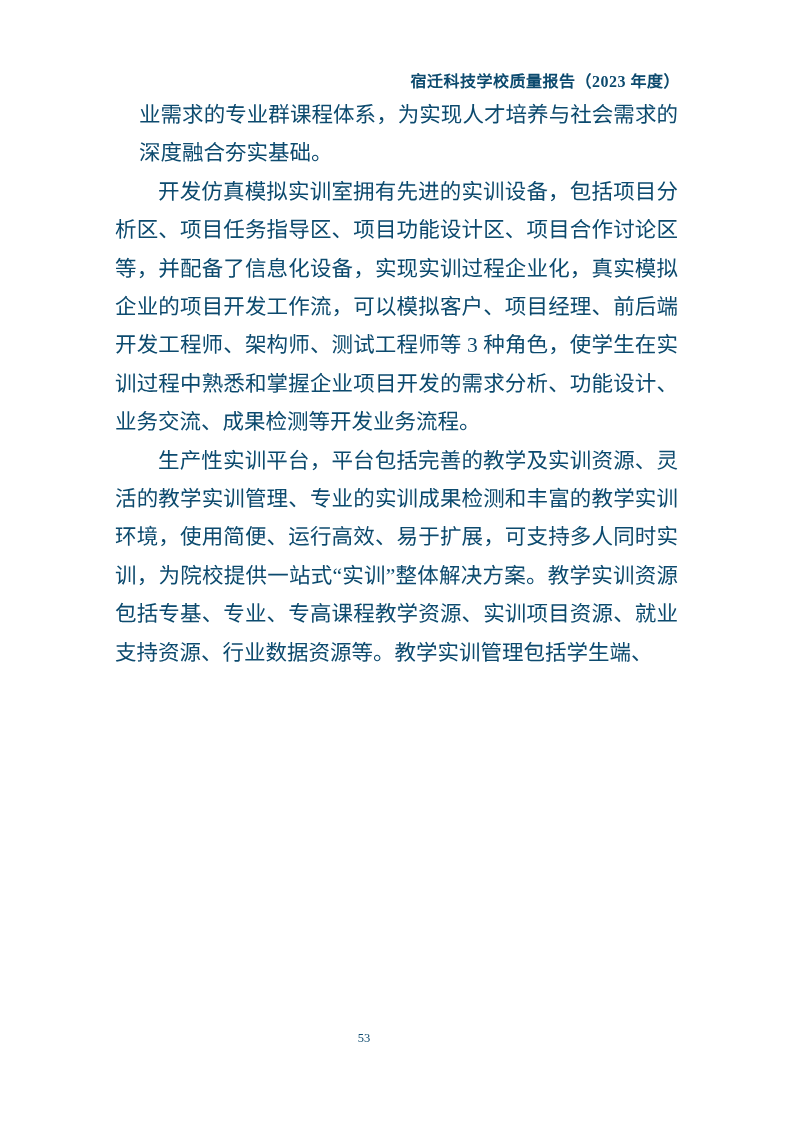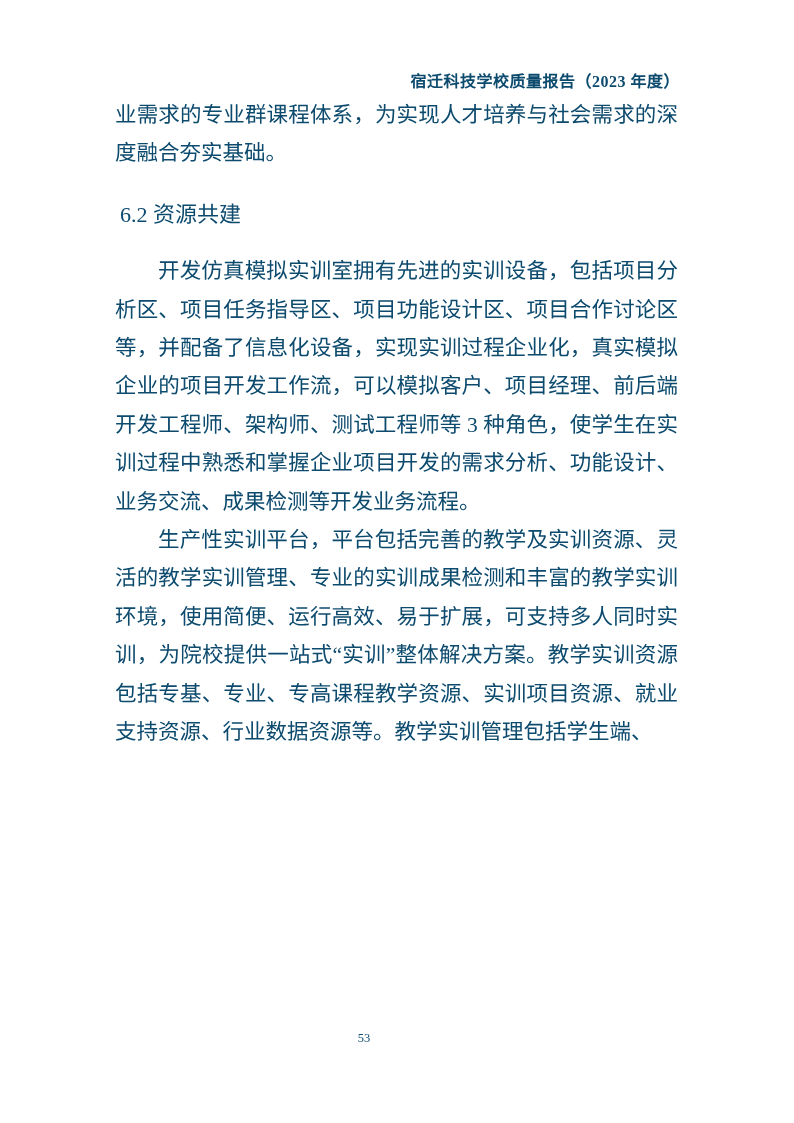--- a/index.html
+++ b/index.html
@@ -37,20 +37,21 @@
     text-align: justify;
     text-justify: inter-character;
   }
   .para {
     margin: 0;
     padding: 0;
     text-indent: 2em;
   }
   .para.no-indent {
     text-indent: 0;
+    margin-left: 24px;
   }
   .section-heading {
     font-size: 22px;
     font-weight: normal;
     line-height: 38.4px;
     margin: 23px 0 18px 0;
     padding-left: 5px;
     text-align: left;
     text-indent: 0;
   }
@@ -69,21 +70,20 @@
 
 <div class="page">
 
   <div class="header">
     <span>宿迁科技学校质量报告（2023 年度）</span>
   </div>
 
   <div class="content">
     <p class="para no-indent">业需求的专业群课程体系，为实现人才培养与社会需求的深度融合夯实基础。</p>
 
-    <h2 class="section-heading">6.2 资源共建</h2>
 
 
     <p class="para">开发仿真模拟实训室拥有先进的实训设备，包括项目分析区、项目任务指导区、项目功能设计区、项目合作讨论区等，并配备了信息化设备，实现实训过程企业化，真实模拟企业的项目开发工作流，可以模拟客户、项目经理、前后端开发工程师、架构师、测试工程师等 3 种角色，使学生在实训过程中熟悉和掌握企业项目开发的需求分析、功能设计、业务交流、成果检测等开发业务流程。</p>
 
     <p class="para">生产性实训平台，平台包括完善的教学及实训资源、灵活的教学实训管理、专业的实训成果检测和丰富的教学实训环境，使用简便、运行高效、易于扩展，可支持多人同时实训，为院校提供一站式“实训”整体解决方案。教学实训资源包括专基、专业、专高课程教学资源、实训项目资源、就业支持资源、行业数据资源等。教学实训管理包括学生端、</p>
   </div>
 
   <div class="footer">
     <span class="page-number">53</span>
   </div>

